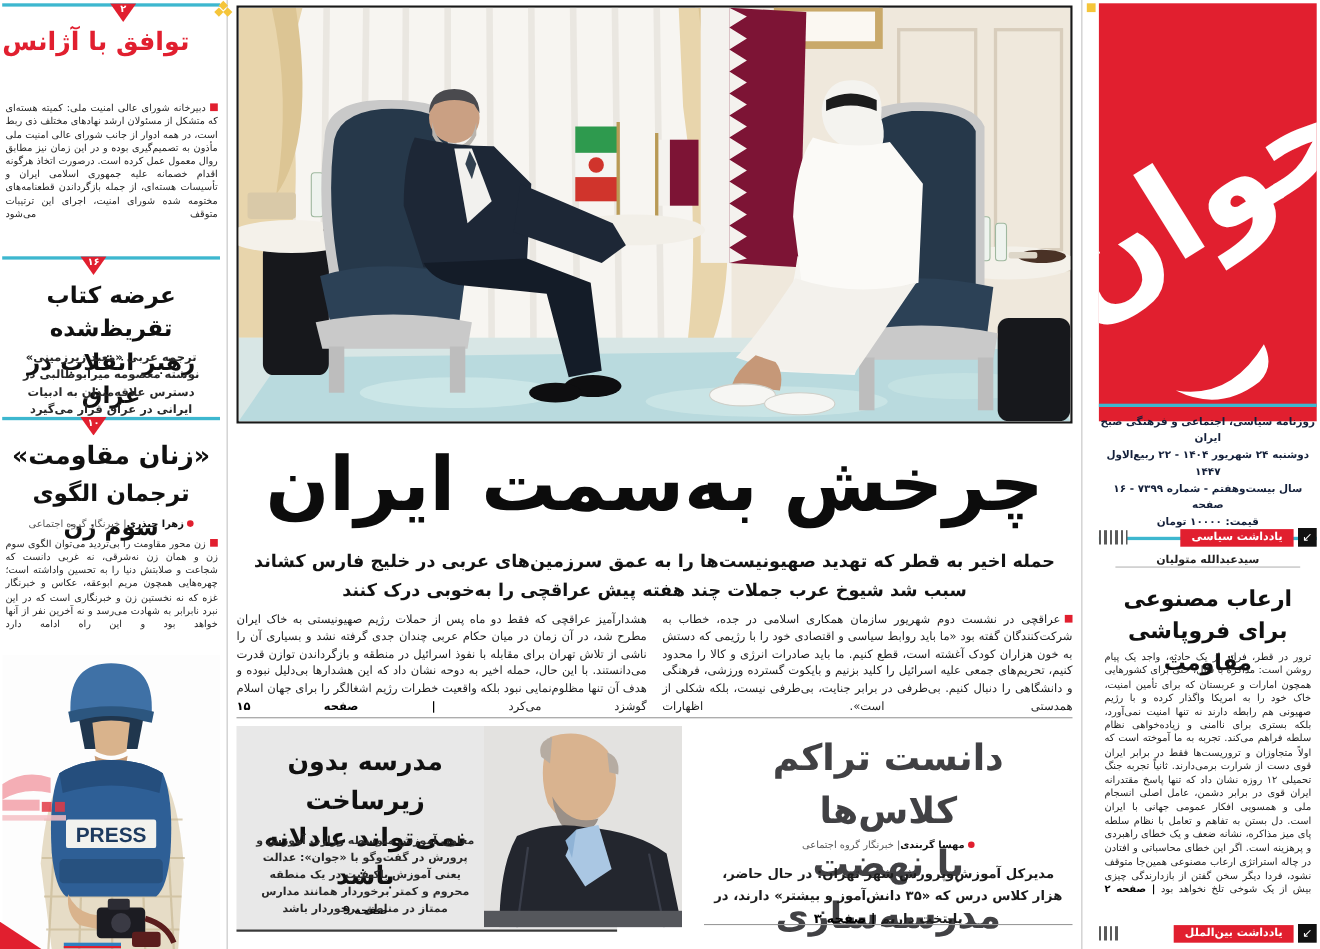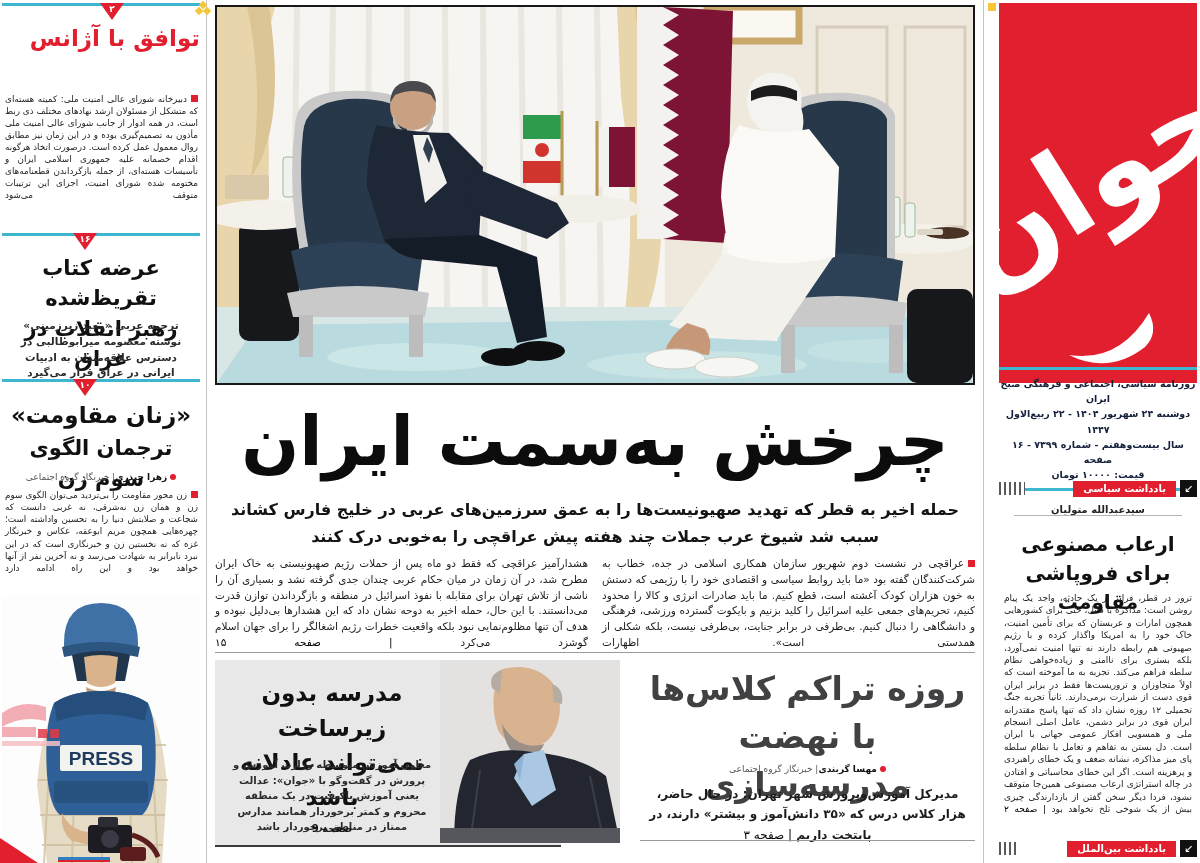--- a/index.html
+++ b/index.html
@@ -4,38 +4,38 @@
 <style>
   html,body{margin:0;padding:0;background:#fff;}
   .page{position:relative;width:1200px;height:863px;background:#fff;overflow:hidden;
         font-family:"DejaVu Sans",sans-serif;direction:rtl;}
   .abs{position:absolute;}
   .teal-rule{height:3px;background:#3db7cf;}
   .vrule{width:1px;background:#c4c4c4;}
   .hair{height:1px;background:#9a9a9a;}
   .pmk{width:24px;height:17px;background:#e11f2f;clip-path:polygon(0 0,100% 0,50% 100%);
        color:#fff;font-size:9px;font-weight:bold;text-align:center;line-height:13px;}
-  .red-ttl{color:#e11f2f;font-weight:bold;text-align:right;}
+  .red-ttl{color:#e11f2f;font-weight:bold;text-align:left;}
   .blk-ttl{color:#111;font-weight:bold;text-align:center;}
   .body-txt{color:#1c1c1c;text-align:justify;text-align-last:justify;}
   .bullet{display:inline-block;width:7px;height:7px;background:#e11f2f;margin-left:4px;}
   .dot{display:inline-block;width:6px;height:6px;border-radius:50%;background:#e11f2f;margin-left:3px;}
   .byline{font-size:9px;color:#555;text-align:center;}
   .byline b{color:#111;}
   .noterow{display:flex;align-items:center;gap:4px;}
   .cornerbox{width:17px;height:17px;background:#111;color:#fff;font-size:11px;line-height:17px;
              text-align:center;flex:0 0 auto;}
   .notebadge{background:#e11f2f;color:#fff;font-size:10px;font-weight:bold;
              padding:2px 10px 3px;flex:0 0 auto;margin-left:44px;}
   .stripes{flex:1 1 auto;height:13px;
            background:repeating-linear-gradient(90deg,#5a5a5a 0 2px,#fff 2px 5px);}
   .info-box{border-top:3px solid #3db7cf;border-bottom:3px solid #3db7cf;
             text-align:center;font-weight:bold;color:#14203a;font-size:9.5px;line-height:1.6;
             padding:6px 0;}
-  .pagref{font-weight:normal;color:#000;}
+  .pagref{font-weight:bold;color:#000;}
   .graybox{background:#e8e8e8;border-bottom:2px solid #3a3a3a;}
   svg{display:block;}
 </style>
 </head>
 <body>
 
 <div class="page">
 
   <div class="abs vrule" style="left:206px;top:0;height:863px"></div>
   <div class="abs vrule" style="left:983px;top:0;height:863px"></div>
@@ -285,21 +285,21 @@
     </svg>
     <div class="abs blk-ttl" style="left:8px;top:16px;width:218px;font-size:23px;line-height:1.5">
       <div>مدرسه بدون زیرساخت</div>
       <div>نمی‌تواند عادلانه باشد</div>
     </div>
     <div class="abs" style="left:14px;top:97px;width:206px;font-size:10px;font-weight:bold;color:#2a2a2a;text-align:center;line-height:1.55">معاون آموزش متوسطه وزارت آموزش و پرورش در گفت‌وگو با «جوان»: عدالت یعنی آموزش باکیفیت در یک منطقه محروم و کمتر برخوردار همانند مدارس ممتاز در مناطق برخوردار باشد</div>
     <div class="abs" style="left:14px;top:163px;width:206px;font-size:10px;font-weight:bold;color:#111;text-align:center">صفحه 9</div>
   </div>
 
   <div class="abs" style="left:640px;top:665px;width:335px;font-size:33px;font-weight:bold;color:#414144;text-align:center;line-height:1.45">
-    <div>روزه تراکم کلاس‌ها</div>
+    <div>دانست تراکم کلاس‌ها</div>
     <div>با نهضت مدرسه‌سازی</div>
   </div>
   <div class="abs byline" style="left:640px;top:764px;width:335px">
     <span class="dot"></span><b>مهسا گربندی</b><span>| خبرنگار گروه اجتماعی</span>
   </div>
   <div class="abs" style="left:645px;top:784px;width:325px;font-size:12px;font-weight:bold;color:#1c1c1c;text-align:center;line-height:1.7">
     <span>مدیرکل آموزش‌وپرورش شهر تهران: در حال حاضر، هزار کلاس درس که «۳۵ دانش‌آموز و بیشتر» دارند، در پایتخت داریم</span> <span class="pagref">| صفحه ۳</span>
   </div>
   <div class="abs hair" style="left:640px;top:840px;width:335px"></div>
 

